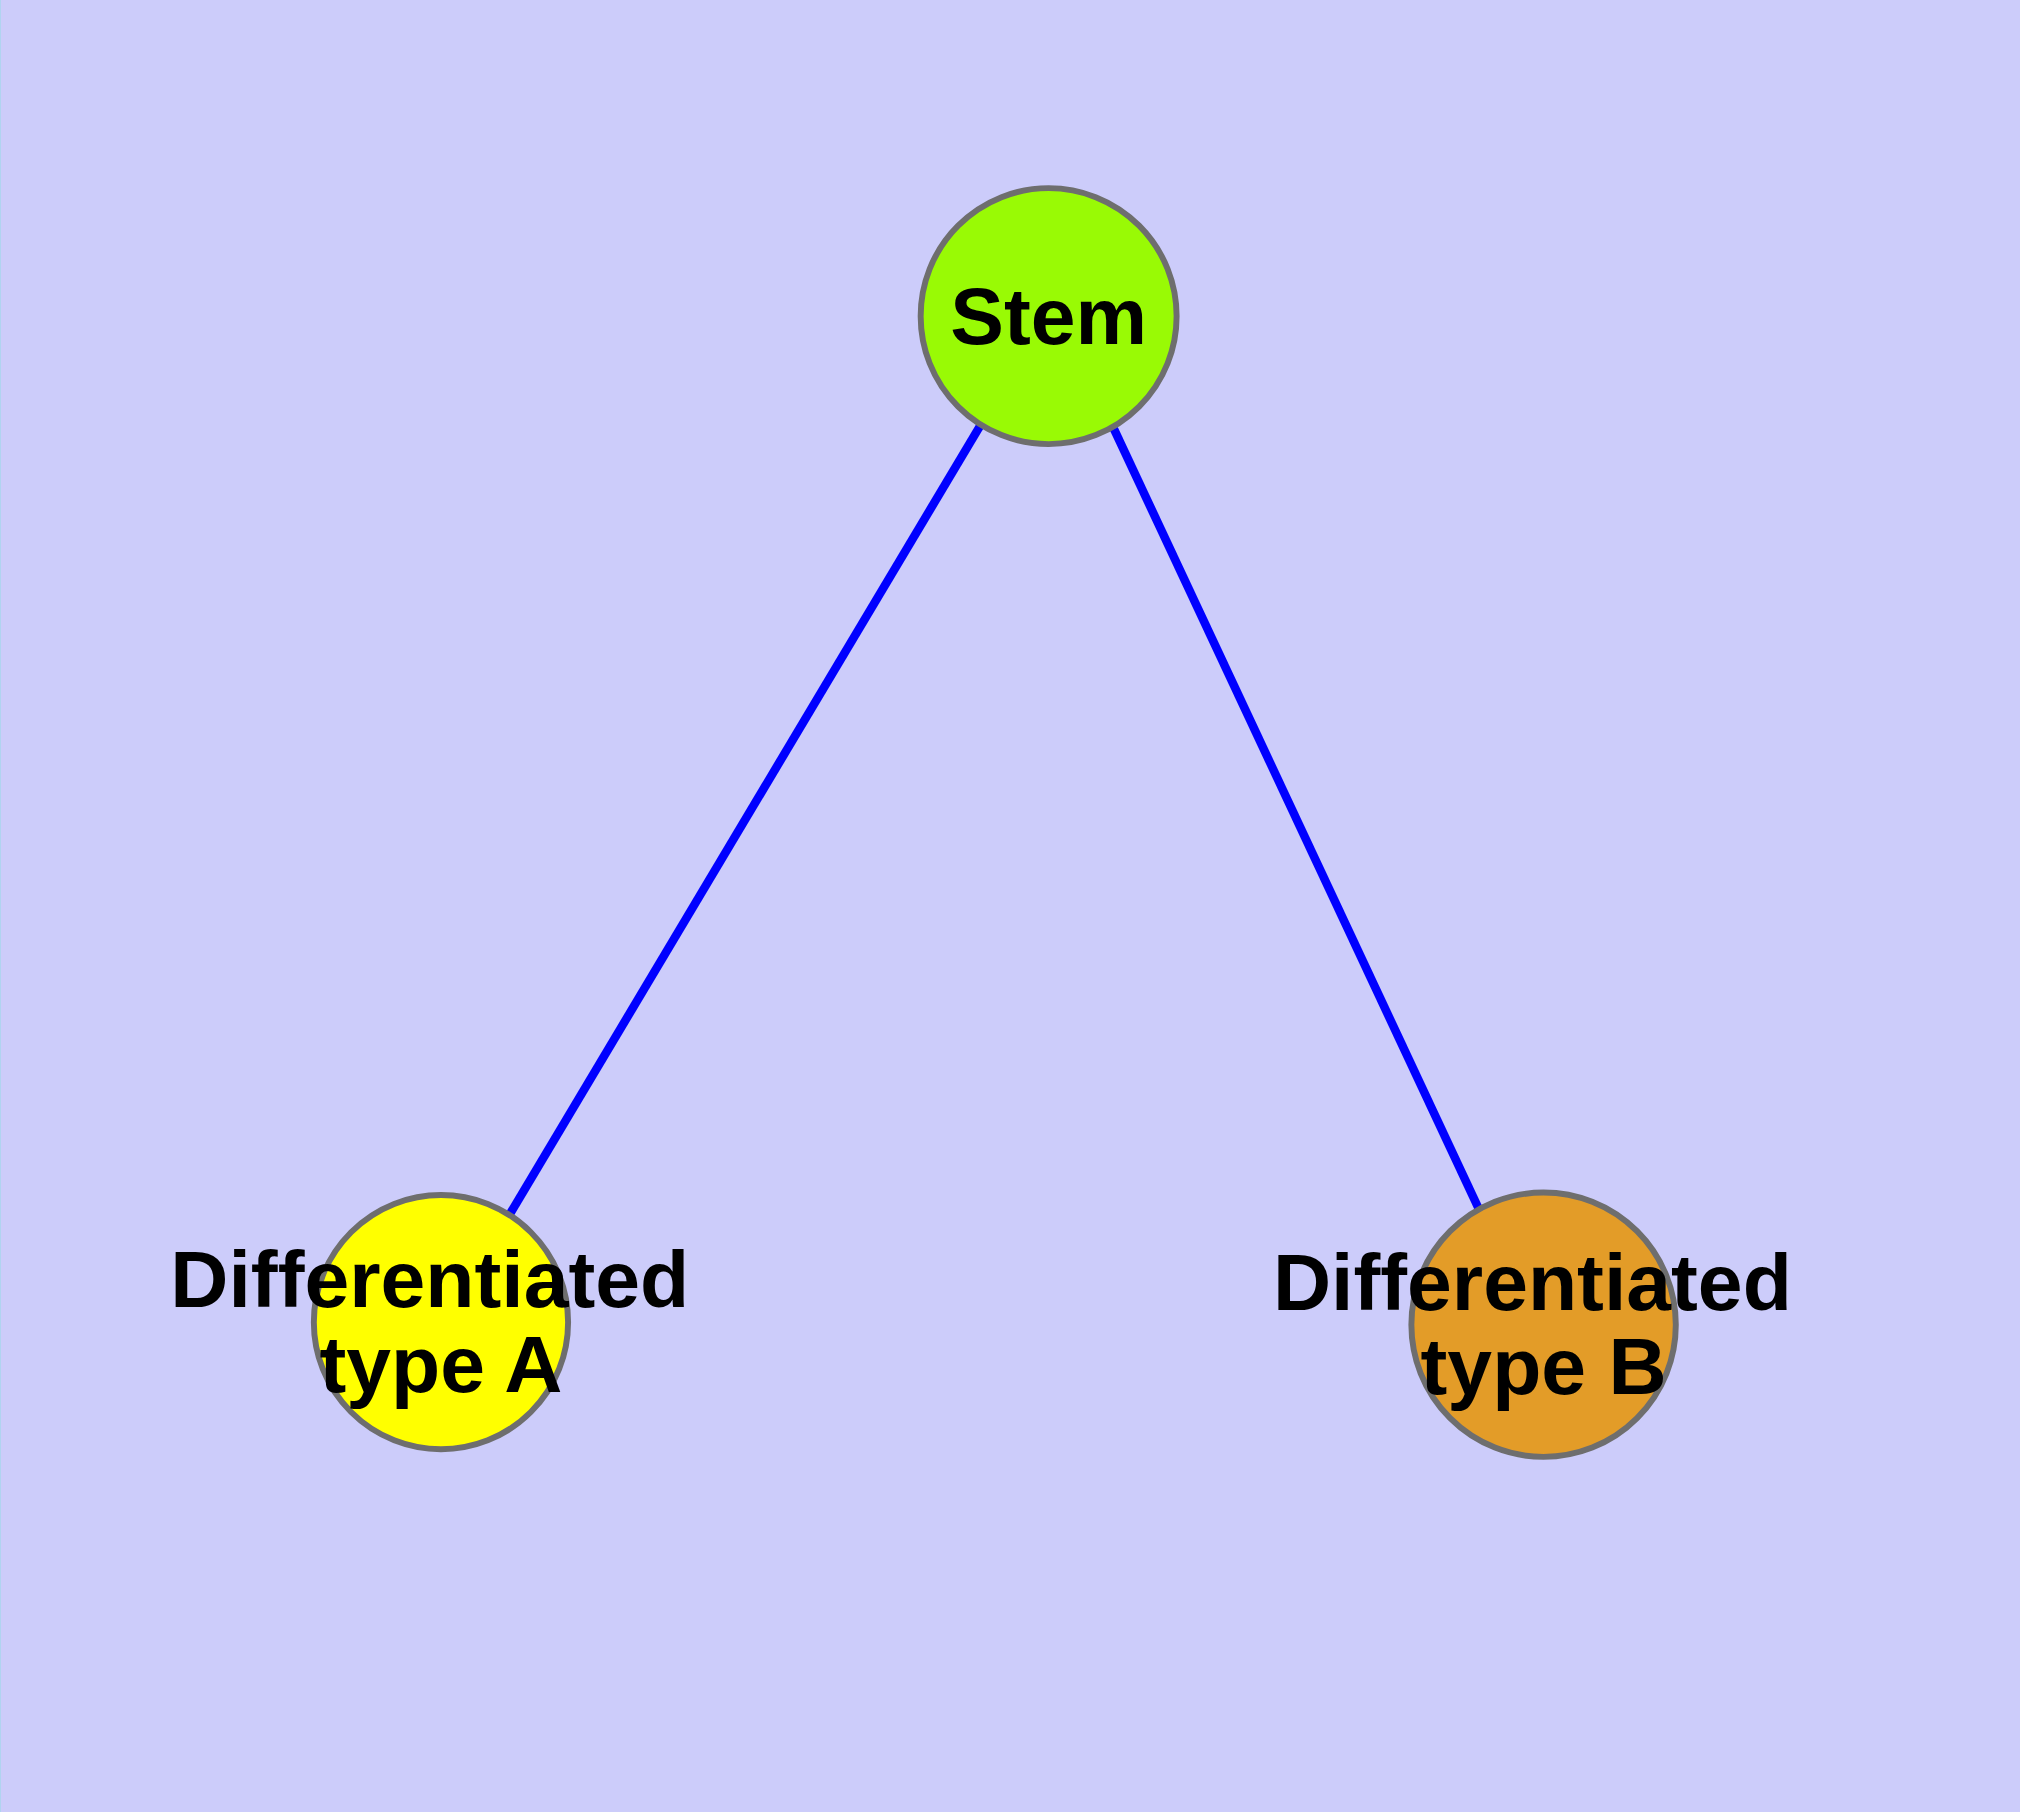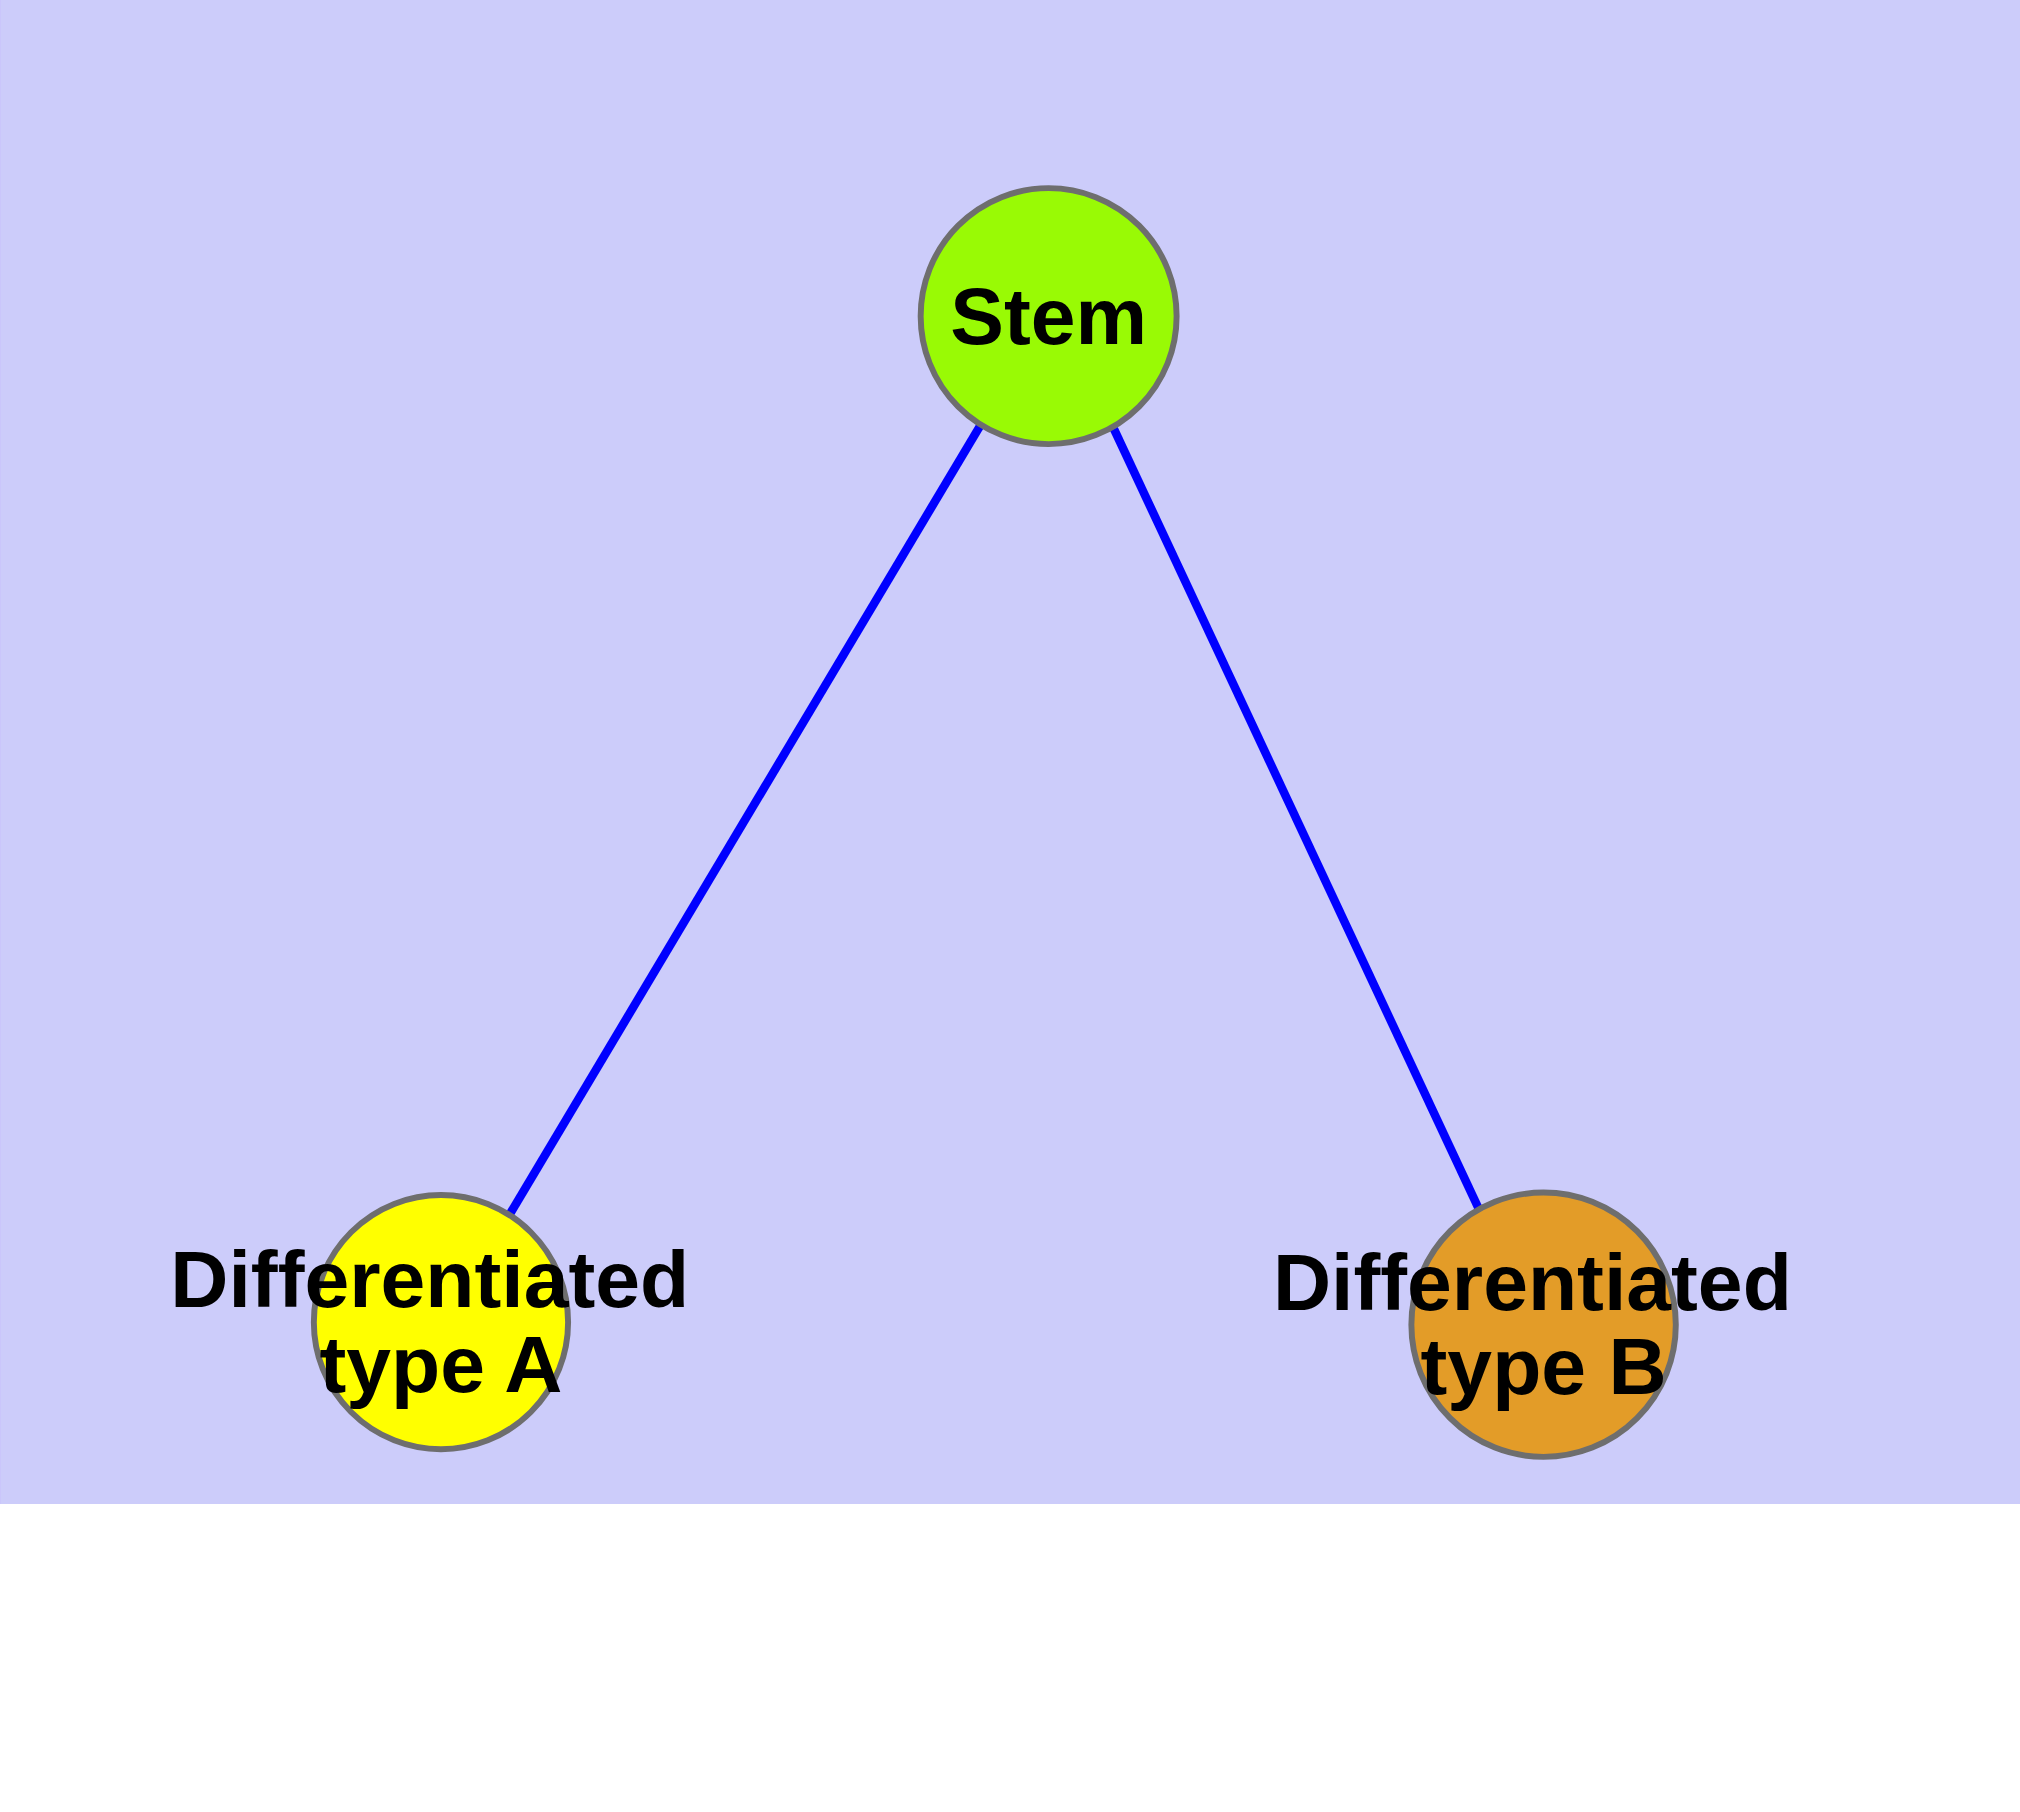--- a/index.html
+++ b/index.html
@@ -35,21 +35,21 @@
     font-weight: bold;
     fill: #000000;
     text-anchor: middle;
     dominant-baseline: auto;
     paint-order: normal;
   }
 </style>
 </head>
 <body>
 
-<div id="canvas" style="width: 2021px; height: 1504px; background: #c4b5fd; text-decoration: underline;">
+<div id="canvas" style="width: 2021px; height: 1812px; background: #5eead4; text-decoration: underline;">
   <svg id="graph-svg" viewBox="0 0 2384 2138">
 
     <rect id="bg-rect" x="0" y="0" width="2384" height="2138" fill="#ccccfa"></rect>
 
     <g id="edges-group">
       <line class="edge-line" id="edge-0" x1="1157" y1="501" x2="601" y2="1433" stroke="#0000ff" stroke-width="10"></line>
       <line class="edge-line" id="edge-1" x1="1314" y1="506" x2="1750" y2="1438" stroke="#0000ff" stroke-width="10"></line>
     </g>
 
     <g id="nodes-group">

